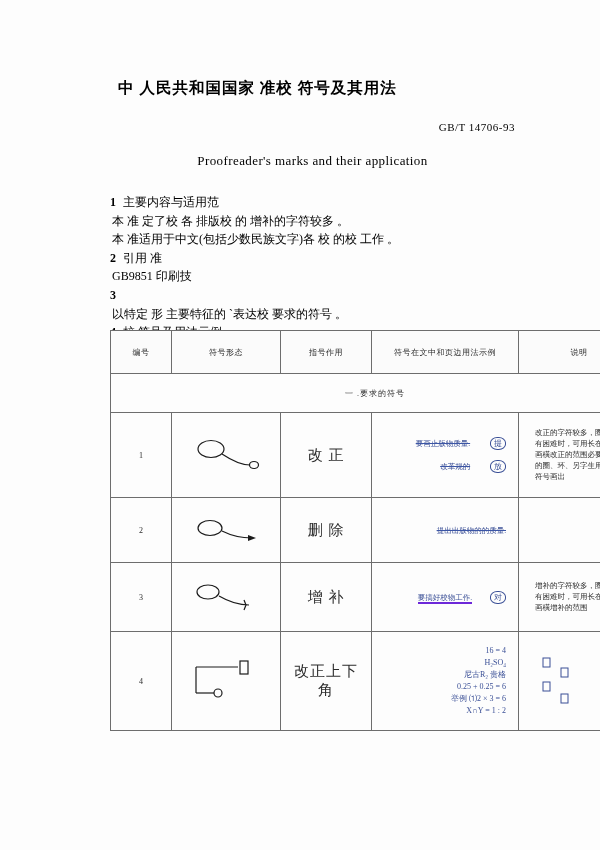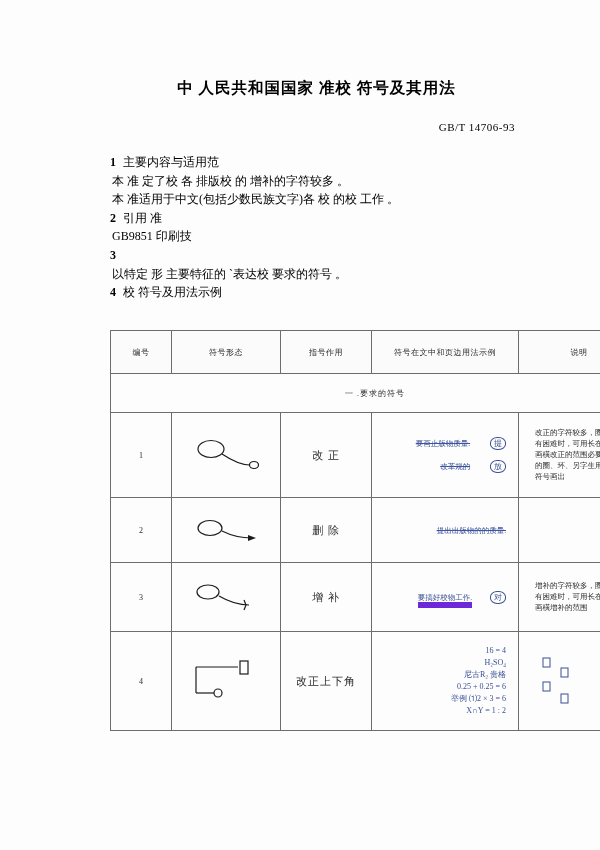--- a/index.html
+++ b/index.html
@@ -25,21 +25,21 @@
   .content {
     position: absolute;
     left: 110px;
     top: 78px;
     width: 405px;
   }
   .doc-title {
     font-size: 15.5px;
     font-weight: bold;
     letter-spacing: 1px;
-    text-align: center;
+    text-align: left;
     white-space: nowrap;
     margin: 0 0 22px 8px;
   }
   .std-number {
     font-size: 11px;
     text-align: right;
     margin: 0 0 20px 0;
     letter-spacing: 0.5px;
   }
   .eng-title {
@@ -103,21 +103,21 @@
   .c-shape { width: 84px; }
   .c-use { width: 66px; }
   .c-example { width: 122px; }
   .c-note { width: 96px; }
 
   .row-1 td { height: 60px; }
   .row-2 td { height: 40px; }
   .row-3 td { height: 44px; }
   .row-4 td { height: 74px; }
   .use-label {
-    font-size: 11px;
+    font-size: 15px;
     letter-spacing: 1px;
   }
   .note-text {
     font-size: 7.5px;
     line-height: 1.45;
     text-align: left;
     padding: 3px 4px;
     color: #2e2e2e;
   }
   .ex-text {
@@ -128,21 +128,21 @@
   }
   .ex-line {
     white-space: nowrap;
     position: relative;
   }
   .strike {
     text-decoration: line-through;
     text-decoration-color: #3b55a5;
   }
   .ul-mark {
-    border-bottom: 6px solid #6d28d9;
+    border-bottom: 2px solid #6d28d9;
   }
   .ink { color: #3a4f96; }
   .circ {
     display: inline-block;
     border: 1px solid #3a4f96;
     border-radius: 45%;
     padding: 0 3px;
     color: #3a4f96;
     font-size: 8px;
     line-height: 11px;
@@ -160,20 +160,21 @@
 <body>
 
 <div class="page">
 
   <div class="content">
 
     <div class="doc-title">中  人民共和国国家  准校  符号及其用法</div>
 
     <div class="std-number">GB/T    14706-93</div>
 
+    <div class="eng-title">Proofreader's    marks    and    their    application</div>
 
     <div class="body-block">
       <p class="line"><span class="num">1</span><span>主要内容与适用范</span></p>
       <p class="line indent"><span>本  准  定了校  各  排版校  的  增补的字符较多 。</span></p>
       <p class="line indent"><span>本  准适用于中文(包括少数民族文字)各  校  的校  工作 。</span></p>
       <p class="line"><span class="num">2</span><span>引用  准</span></p>
       <p class="line indent"><span>GB9851    印刷技</span></p>
       <p class="line"><span class="num-only">3</span></p>
       <p class="line indent"><span>以特定  形  主要特征的  `表达校  要求的符号 。</span></p>
       <p class="line"><span class="num">4</span><span>校  符号及用法示例</span></p>

